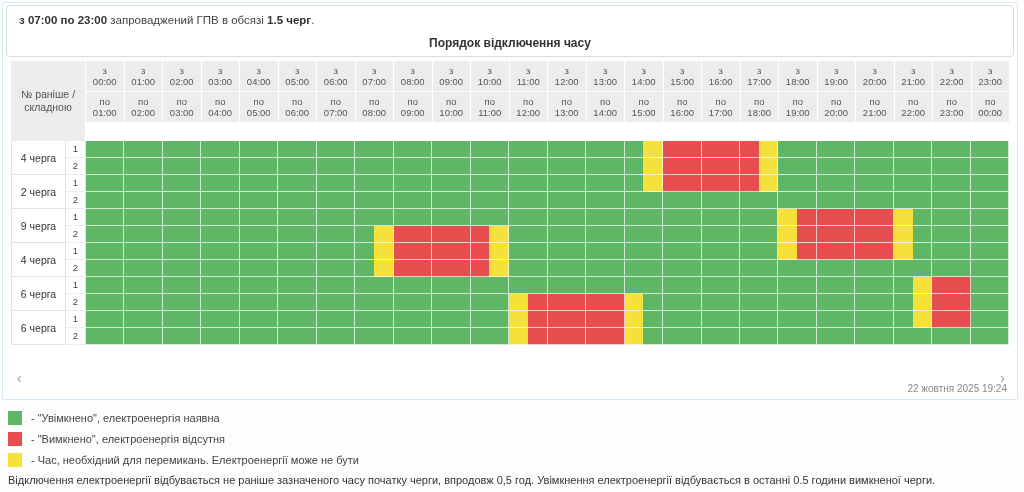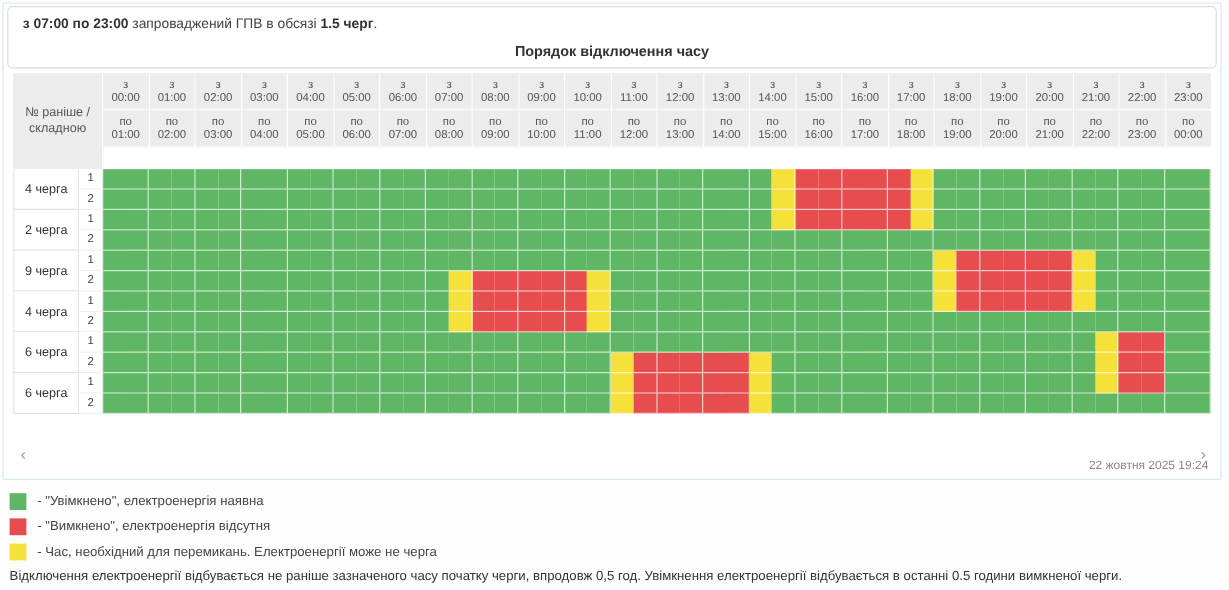--- a/index.html
+++ b/index.html
@@ -928,16 +928,16 @@
     <div class="legend-item">
       <div class="legend-swatch" style="background: rgb(95, 183, 101);"></div>
       <span>- "Увімкнено", електроенергія наявна</span>
     </div>
     <div class="legend-item">
       <div class="legend-swatch" style="background: rgb(231, 76, 78);"></div>
       <span>- "Вимкнено", електроенергія відсутня</span>
     </div>
     <div class="legend-item">
       <div class="legend-swatch" style="background: rgb(246, 225, 59);"></div>
-      <span>- Час, необхідний для перемикань. Електроенергії може не черга</span>
+      <span>- Час, необхідний для перемикань. Електроенергії може не бути</span>
     </div>
   </div>
 <div class="note">Відключення електроенергії відбувається не раніше зазначеного часу початку черги, впродовж 0,5 год. Увімкнення електроенергії відбувається в останні 0.5 години вимкненої черги.</div>
 
 </body></html>

